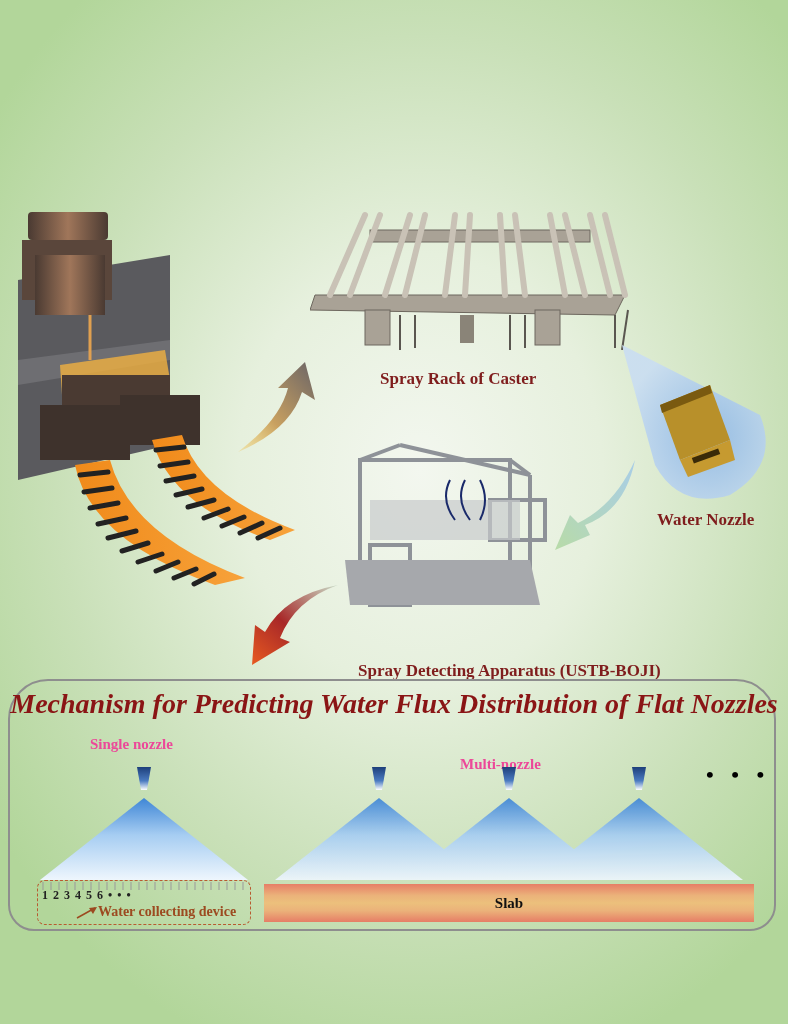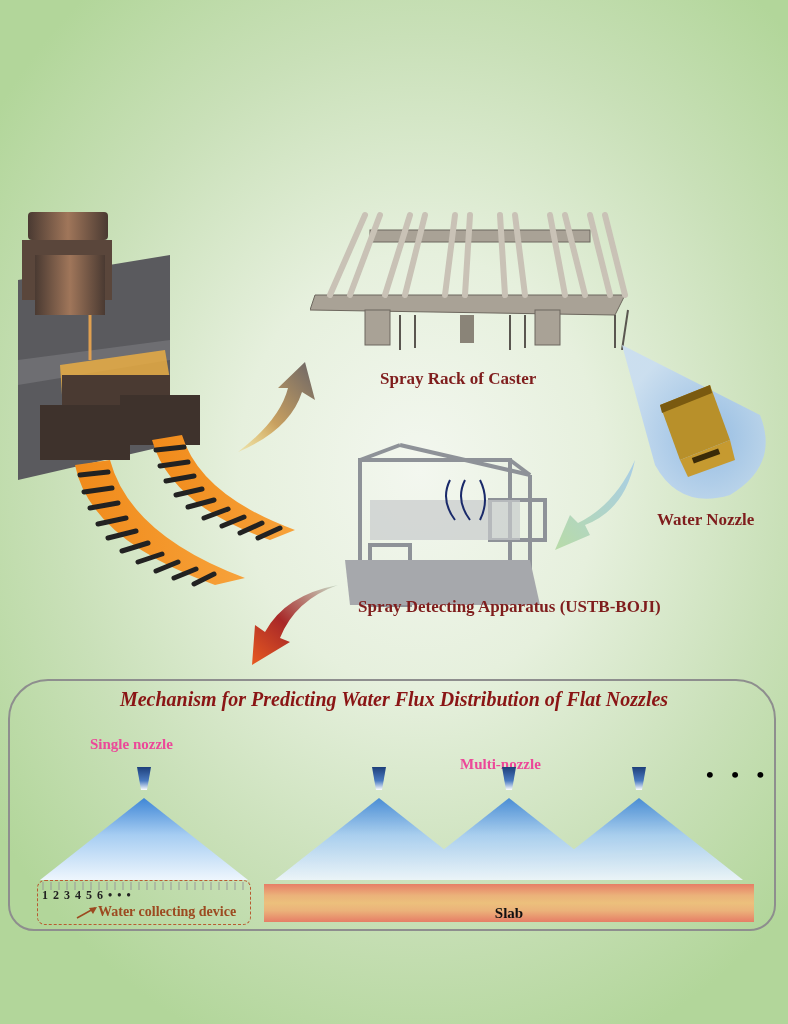--- a/index.html
+++ b/index.html
@@ -10,28 +10,28 @@
   }
   .abs { position:absolute; }
   .label { position:absolute; font-weight:bold; color:#7f1d1d; font-size:17px; font-family:"Liberation Serif", serif; white-space:nowrap; }
   .panel {
     position:absolute; left:8px; top:679px; width:768px; height:252px;
     border:2px solid #8e8e8e; border-radius:40px 40px 26px 26px;
     box-sizing:border-box;
   }
   .panel-title {
     position:absolute; left:0; width:788px; top:688px; text-align:center;
-    font-style:italic; font-weight:bold; color:#8a1515; font-size:20px;
+    font-style:italic; font-weight:bold; color:#8a1515; font-size:28px;
     font-family:"Liberation Serif", serif;
   }
   .sub { position:absolute; font-weight:bold; color:#ec4899; font-size:15px; font-family:"Liberation Serif", serif; }
   .slab {
     position:absolute; left:264px; top:884px; width:490px; height:38px;
     background: linear-gradient(to bottom, #e67e66 0%, #ebb27a 30%, #ecc07c 50%, #ebb27a 70%, #e67e66 100%);
-    display:flex; align-items:flex-end; justify-content:center;
+    display:flex; align-items:center; justify-content:center;
   }
   .slab span { font-weight:bold; font-size:15px; color:#111; }
   .collector {
     position:absolute; left:37px; top:880px; width:214px; height:45px;
     border:1.5px dashed #b85a30; border-radius:8px; box-sizing:border-box;
   }
   .wc-label { position:absolute; left:98px; top:904px; font-weight:bold; font-size:14px; color:#9c4a20; }
   .nums { position:absolute; left:42px; top:888px; font-weight:bold; font-size:12px; color:#222; letter-spacing:1px; }
   .dots { position:absolute; left:706px; top:762px; font-size:22px; color:#000; letter-spacing:6px; font-weight:bold; }
 </style>
@@ -173,21 +173,21 @@
     <rect x="150" y="60" width="55" height="40"></rect>
   </g>
   <polygon points="5,120 190,120 200,165 10,165" fill="#a6a8ac"></polygon>
   <rect x="30" y="60" width="150" height="40" fill="#c8cacc" opacity="0.7"></rect>
   <g stroke="#1a2a6a" stroke-width="2" fill="none">
     <path d="M110,40 Q100,60 115,80"></path>
       <path d="M125,40 Q115,60 130,80"></path>
       <path d="M140,40 Q150,60 140,80"></path>
   </g>
 </svg>
-<div class="label" style="left:358px;top:597px">Spray Detecting Apparatus (USTB-BOJI)</div>
+<div class="label" style="left:358px;top:661px">Spray Detecting Apparatus (USTB-BOJI)</div>
 
 <svg class="abs" style="left:240px;top:580px" width="100" height="90">
   <defs>
       <linearGradient id="ag3" x1="1" y1="0" x2="0" y2="1">
         <stop offset="0" stop-color="#c8dcc8"></stop>
         <stop offset="0.55" stop-color="#a82828"></stop>
         <stop offset="1" stop-color="#e85a20"></stop>
       </linearGradient>
     </defs>
   <path d="M98,5 Q55,20 40,58 L50,62 L12,85 L15,45 L25,52 Q45,15 98,5 Z" fill="url(#ag3)"></path>

